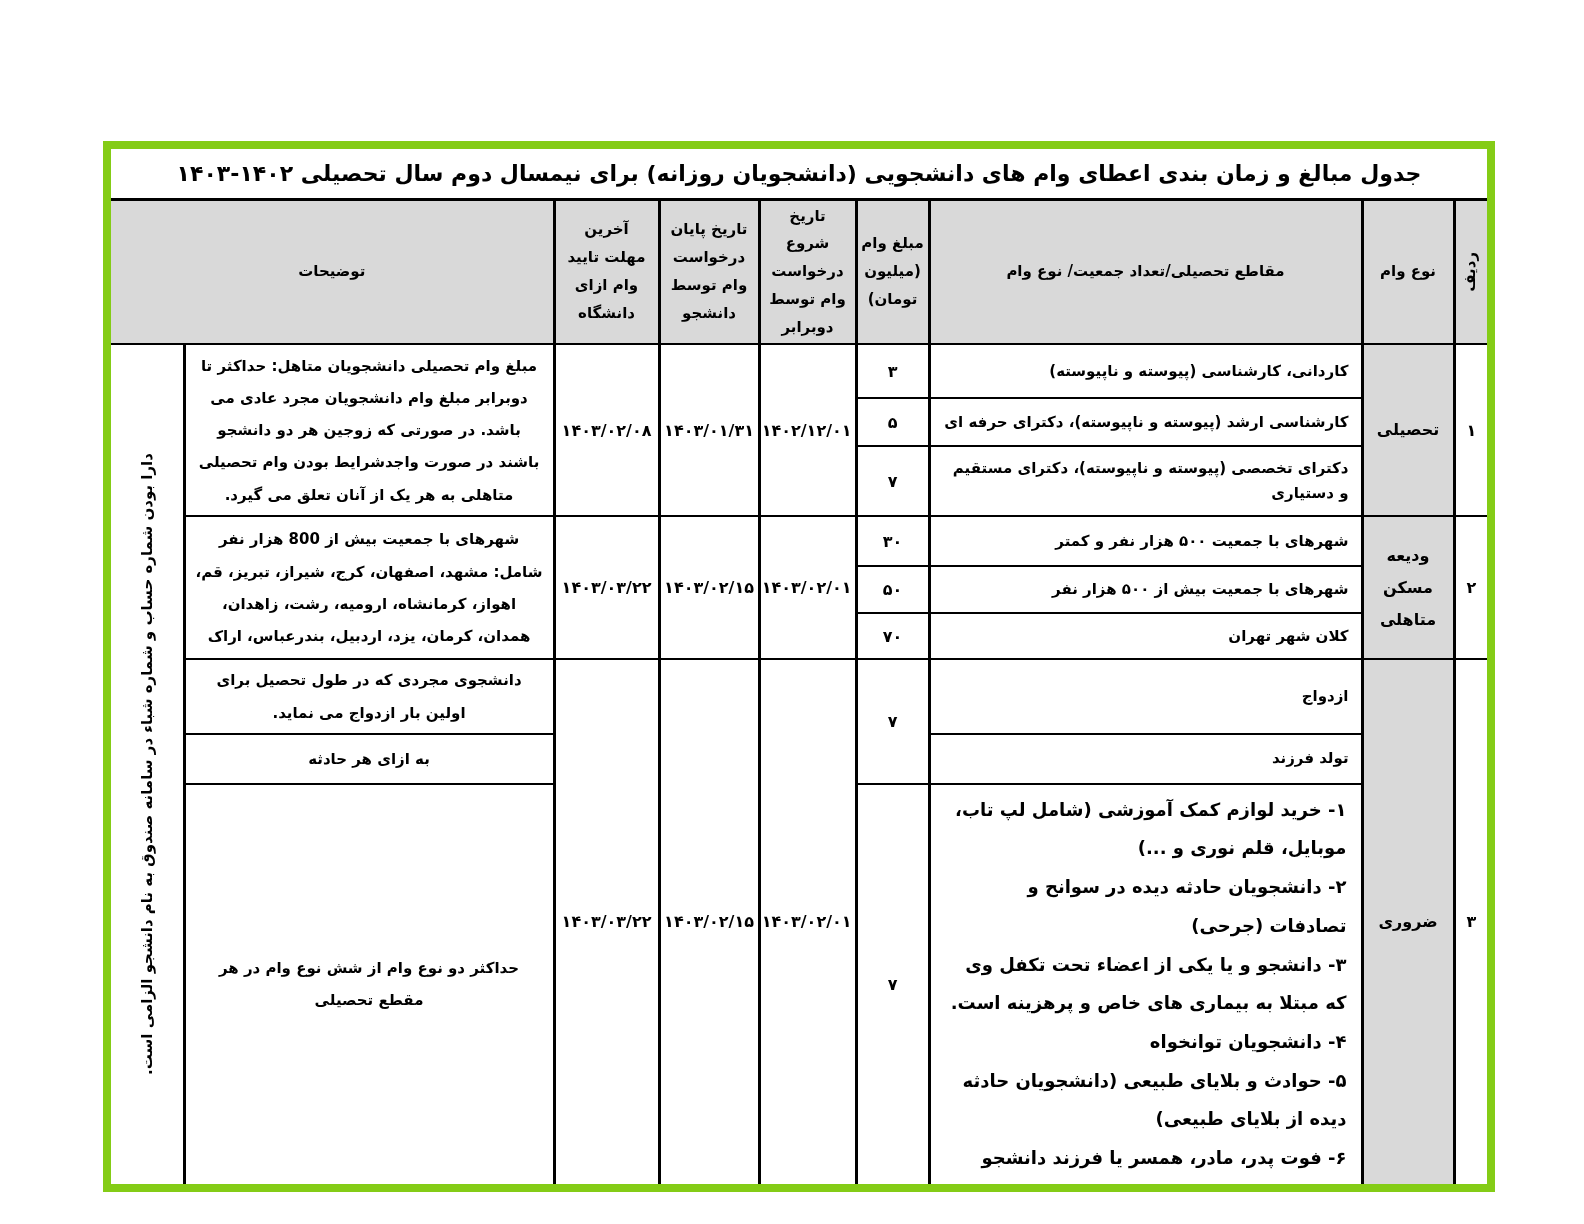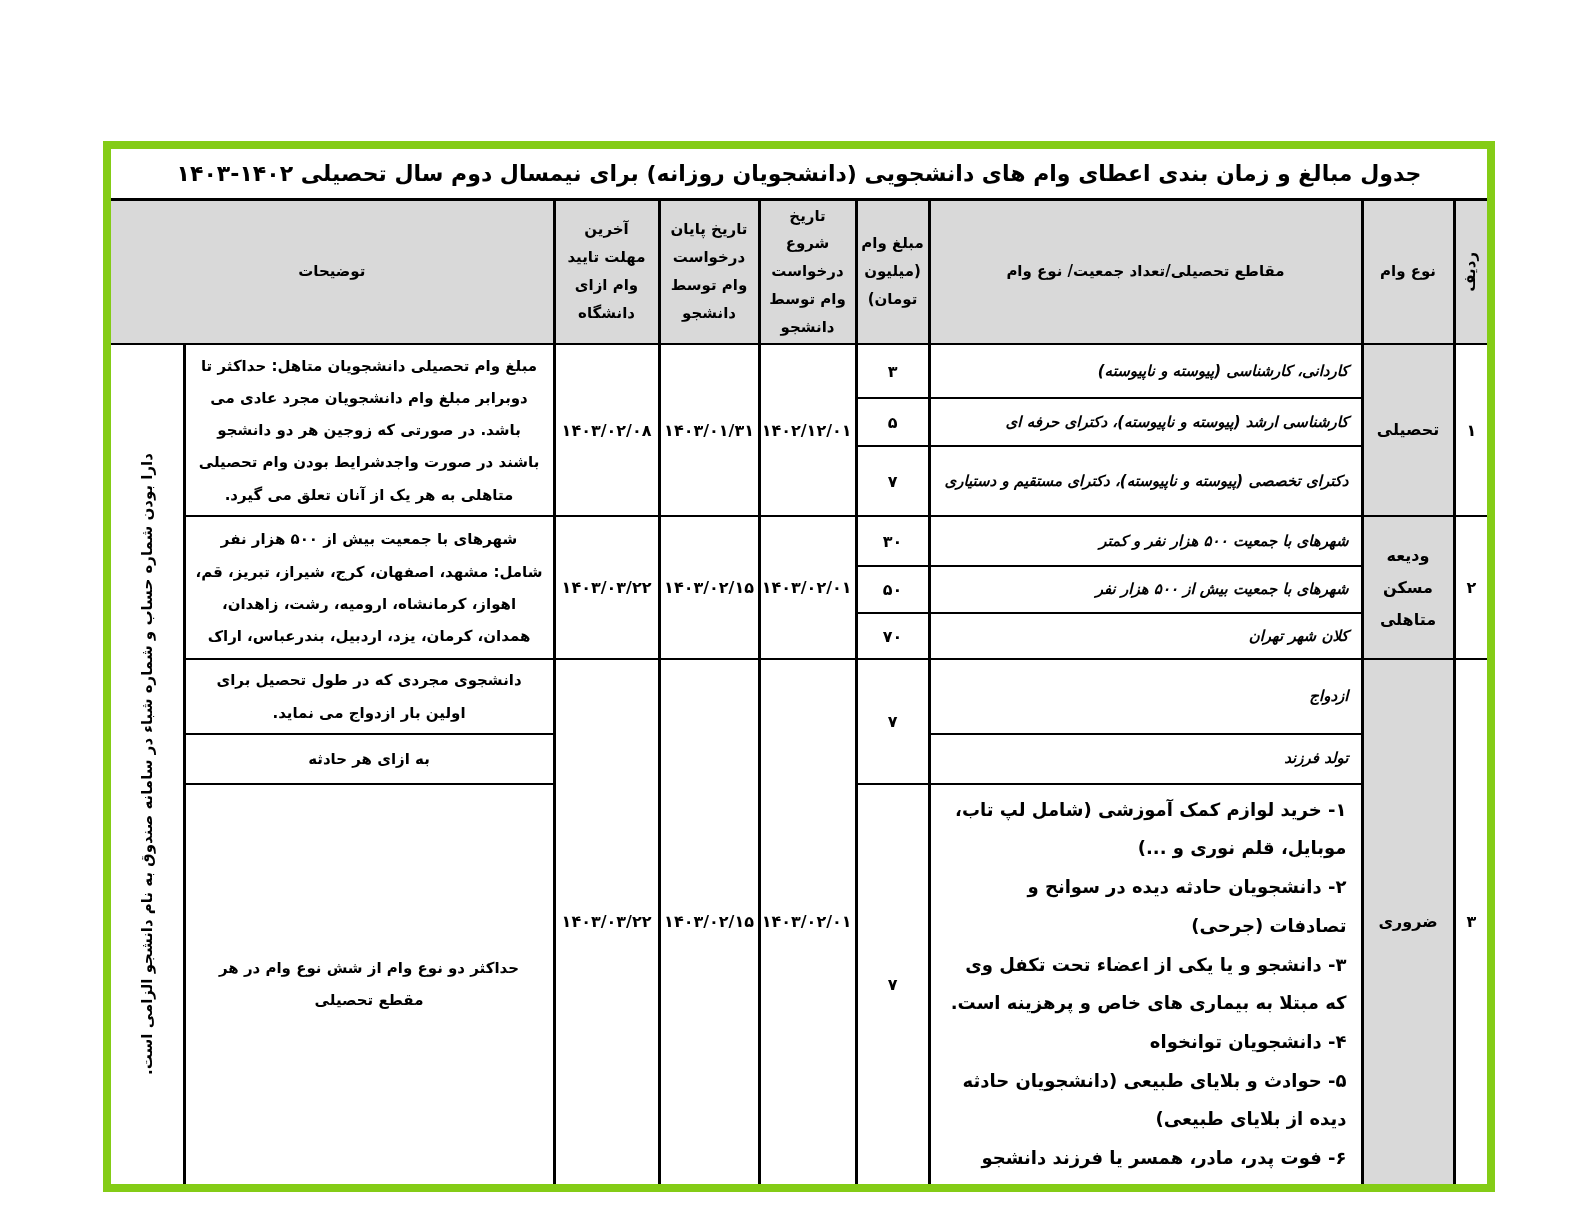--- a/index.html
+++ b/index.html
@@ -25,21 +25,21 @@
     border-bottom-width:3px;
     text-align:center;font-size:22px;font-weight:bold;
     background:#ffffff;padding:6px 10px;
   }
   .hdr{
     background:#d9d9d9;text-align:center;
     font-size:15px;line-height:1.85;
   }
   .rno{ text-align:center;font-size:16px;background:#ffffff; }
   .ltype{ background:#d9d9d9;text-align:center;font-size:16px;line-height:2.0;padding:12px 4px; }
-  .level{ text-align:right;font-size:15px;line-height:1.7;padding:2px 12px;font-style:italic; }
+  .level{ text-align:right;font-size:15px;line-height:1.7;padding:2px 12px; }
   .amount{ text-align:center;font-size:16px; }
   .date{ text-align:center;font-size:16px;padding:2px 3px; }
   .note{ text-align:center;font-size:15px;line-height:2.15;padding:4px 10px; }
   .list-cell{ text-align:right;font-size:18px;line-height:2.15;padding:6px 14px; }
   .list-line{ white-space:normal; }
   .vcell{ position:relative;padding:0; }
   .fillc{
     position:absolute;inset:0;
     display:flex;align-items:center;justify-content:center;
     overflow:visible;
@@ -74,21 +74,21 @@
 
     <tr style="height:111px">
       <td class="hdr vcell">
         <div class="fillc">
           <span class="vtext">ردیف</span>
         </div>
       </td>
       <td class="hdr">نوع وام</td>
       <td class="hdr">مقاطع تحصیلی/تعداد جمعیت/ نوع وام</td>
       <td class="hdr" style="padding:2px 2px">مبلغ وام (میلیون تومان)</td>
-      <td class="hdr">تاریخ شروع درخواست وام توسط دانشجو</td>
+      <td class="hdr">تاریخ شروع درخواست وام توسط دوبرابر</td>
       <td class="hdr">تاریخ پایان درخواست وام توسط دانشجو</td>
       <td class="hdr">آخرین مهلت تایید وام ازای دانشگاه</td>
       <td class="hdr" colspan="2">توضیحات</td>
     </tr>
 
     <tr style="height:54px">
       <td class="rno" rowspan="3">۱</td>
       <td class="ltype" rowspan="3">تحصیلی</td>
       <td class="level">کاردانی، کارشناسی (پیوسته و ناپیوسته)</td>
       <td class="amount">۳</td>
@@ -112,21 +112,21 @@
     </tr>
 
     <tr style="height:50px">
       <td class="rno" rowspan="3">۲</td>
       <td class="ltype" rowspan="3">ودیعه مسکن متاهلی</td>
       <td class="level">شهرهای با جمعیت ۵۰۰ هزار نفر و کمتر</td>
       <td class="amount">۳۰</td>
       <td class="date" rowspan="3">۱۴۰۳/۰۲/۰۱</td>
       <td class="date" rowspan="3">۱۴۰۳/۰۲/۱۵</td>
       <td class="date" rowspan="3">۱۴۰۳/۰۳/۲۲</td>
-      <td class="note" rowspan="3">شهرهای با جمعیت بیش از ۵۰۰ هزار نفر شامل: مشهد، اصفهان، کرج، شیراز، تبریز، قم، اهواز، کرمانشاه، ارومیه، رشت، زاهدان، همدان، کرمان، یزد، اردبیل، بندرعباس، اراک</td>
+      <td class="note" rowspan="3">شهرهای با جمعیت بیش از 800 هزار نفر شامل: مشهد، اصفهان، کرج، شیراز، تبریز، قم، اهواز، کرمانشاه، ارومیه، رشت، زاهدان، همدان، کرمان، یزد، اردبیل، بندرعباس، اراک</td>
     </tr>
     <tr style="height:47px">
       <td class="level">شهرهای با جمعیت بیش از ۵۰۰ هزار نفر</td>
       <td class="amount">۵۰</td>
     </tr>
     <tr style="height:46px">
       <td class="level">کلان شهر تهران</td>
       <td class="amount">۷۰</td>
     </tr>
 

